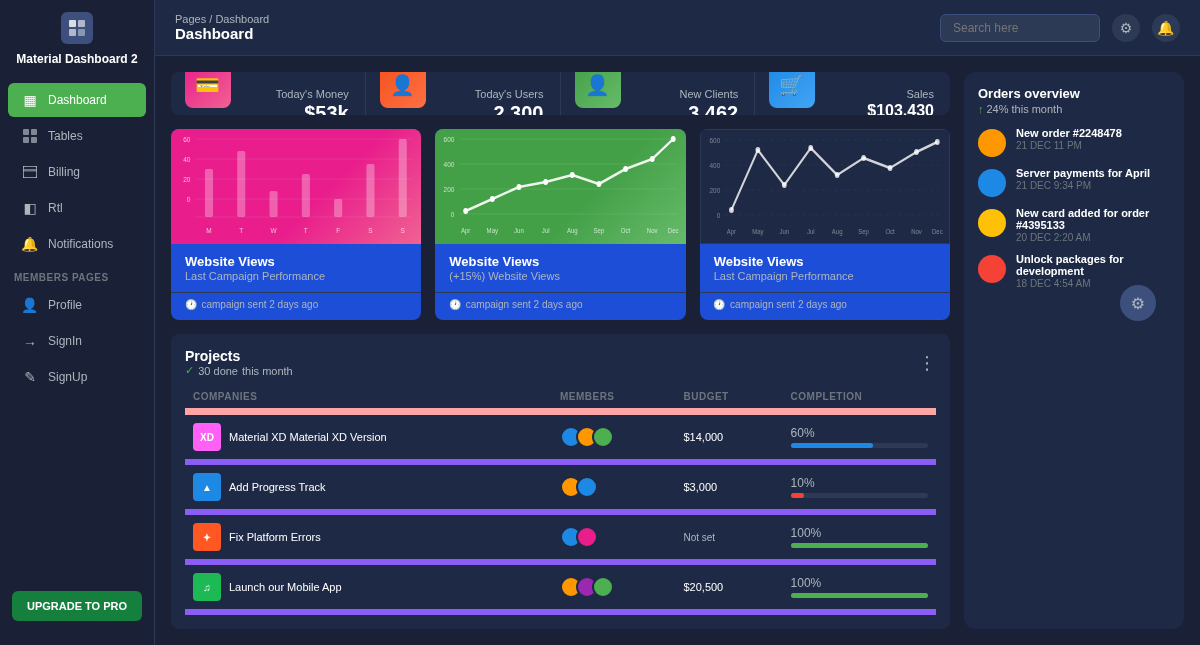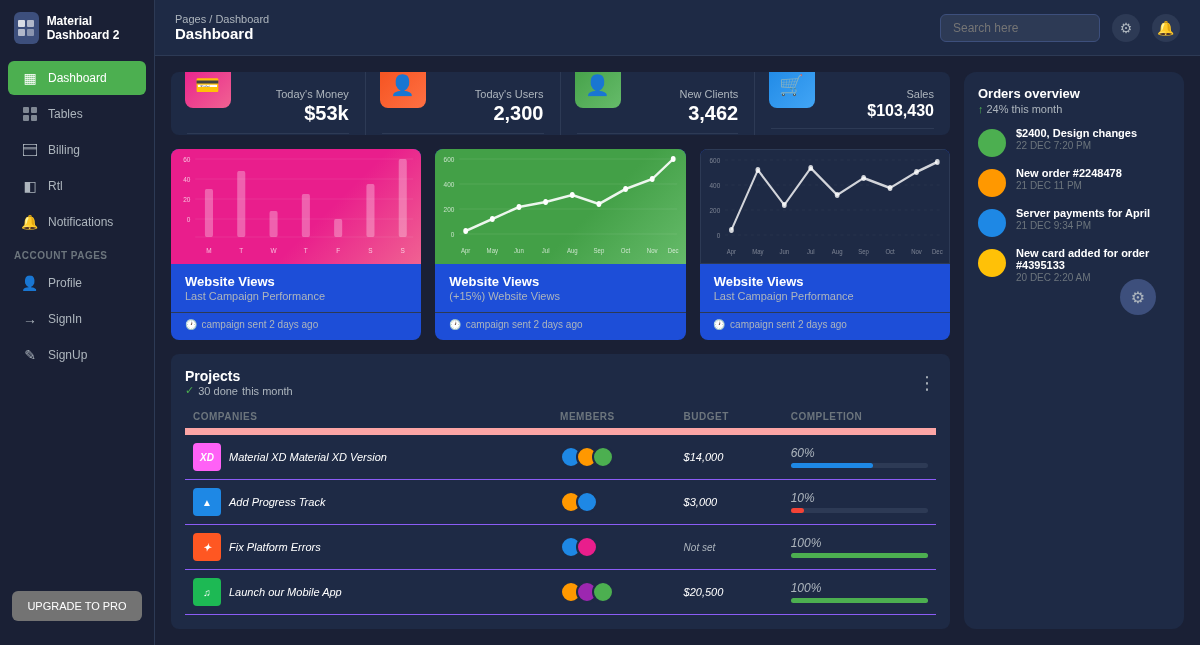--- a/index.html
+++ b/index.html
@@ -1,26 +1,26 @@
 <!DOCTYPE html>
 <html><head>
   <meta charset="utf-8">
   <style>
     * { box-sizing: border-box; margin: 0; padding: 0; }
     body { font-family: 'Segoe UI', Arial, sans-serif; background: #1a2035; color: #fff; display: flex; height: 645px; overflow: hidden; font-size: 12px; }
 
     
     #sidebar { width: 155px; background: #1a2035; display: flex; flex-direction: column; padding: 12px 0; border-right: 1px solid #2d3a55; flex-shrink: 0; }
-    .sidebar-logo { display: flex; align-items: center; gap: 8px; padding: 0 14px 16px; color: #fff; font-size: 12px; font-weight: 600; }
+    .sidebar-logo { display: flex; align-items: center; gap: 8px; padding: 0 14px 16px; color: #fff; font-size: 12px; font-weight: 600; flex-direction: column; }
     .logo-icon { width: 32px; height: 32px; background: #3d4f7c; border-radius: 6px; display: flex; align-items: center; justify-content: center; }
     .sidebar-nav-item { display: flex; align-items: center; gap: 10px; padding: 9px 14px; cursor: pointer; border-radius: 6px; margin: 1px 8px; color: #adb5bd; font-size: 12px; font-weight: 500; }
     .sidebar-nav-item.active { background: #4caf50; color: #fff; border-radius: 6px; }
     .sidebar-section-label { font-size: 10px; color: #6c757d; padding: 10px 14px 4px; letter-spacing: 0.5px; font-weight: 600; }
     .nav-icon { width: 16px; height: 16px; display: flex; align-items: center; justify-content: center; font-size: 14px; }
-    .upgrade-btn { margin: auto 12px 12px; background: #737373; color: #fff; border: none; border-radius: 6px; padding: 9px; font-size: 11px; font-weight: 400; cursor: pointer; text-align: center; }
+    .upgrade-btn { margin: auto 12px 12px; background: #15803d; color: #fff; border: none; border-radius: 6px; padding: 9px; font-size: 11px; font-weight: 700; cursor: pointer; text-align: center; }
 
     
     #main { flex: 1; display: flex; flex-direction: column; overflow: hidden; }
 
     
     #header { background: #1e2a45; display: flex; align-items: center; justify-content: space-between; padding: 10px 20px; border-bottom: 1px solid #2d3a55; height: 56px; flex-shrink: 0; }
     .breadcrumb { font-size: 11px; color: #adb5bd; }
     .breadcrumb span { color: #adb5bd; margin-top: 19px; }
     .page-title { font-size: 15px; font-weight: 600; color: #fff; }
     .header-right { display: flex; align-items: center; gap: 12px; }
@@ -60,21 +60,21 @@
 
     
     .projects-card { background: #1e2a45; border-radius: 8px; padding: 14px; }
     .projects-header { display: flex; align-items: center; justify-content: space-between; margin-bottom: 4px; }
     .projects-title { font-size: 14px; font-weight: 600; color: #fff; }
     .projects-done { font-size: 11px; color: #adb5bd; display: flex; align-items: center; gap: 4px; }
     .projects-done .check { color: #4caf50; }
     .menu-dots { color: #adb5bd; cursor: pointer; font-size: 18px; }
     .projects-table { width: 100%; border-collapse: collapse; margin-top: 8px; }
     .projects-table th { text-align: left; font-size: 10px; color: #6c757d; padding: 6px 8px; font-weight: 600; letter-spacing: 0.5px; border-bottom: 7px solid #fca5a5; }
-    .projects-table td { padding: 8px; font-size: 11px; color: #fff; border-bottom: 1px solid #8b5cf6; vertical-align: middle; font-style: italic; }
+    .projects-table td { padding: 8px; font-size: 11px; color: #fff; border-bottom: 6px solid #8b5cf6; vertical-align: middle; }
     .project-logo { width: 28px; height: 28px; border-radius: 4px; display: flex; align-items: center; justify-content: center; font-size: 10px; font-weight: 700; }
     .logo-xd { background: #ff61f6; color: #fff; }
     .logo-ap { background: #1e88e5; color: #fff; }
     .logo-fp { background: #ff5722; color: #fff; }
     .logo-sp { background: #1db954; color: #fff; }
     .project-name-cell { display: flex; align-items: center; gap: 8px; }
     .member-avatars { display: flex; }
     .member-avatar { width: 22px; height: 22px; border-radius: 50%; border: 2px solid #1e2a45; margin-left: -6px; font-size: 9px; display: flex; align-items: center; justify-content: center; font-weight: 700; }
     .member-avatar:first-child { margin-left: 0; }
     .av-blue { background: #1e88e5; }
@@ -158,21 +158,21 @@
   </div>
   <div class="sidebar-nav-item">
     <span class="nav-icon">◧</span>
     <span>Rtl</span>
   </div>
   <div class="sidebar-nav-item">
     <span class="nav-icon">🔔</span>
     <span>Notifications</span>
   </div>
 
-  <div class="sidebar-section-label">ACCOUNT PAGES</div>
+  <div class="sidebar-section-label">MEMBERS PAGES</div>
 
   <div class="sidebar-nav-item">
     <span class="nav-icon">👤</span>
     <span>Profile</span>
   </div>
   <div class="sidebar-nav-item">
     <span class="nav-icon">→</span>
     <span>SignIn</span>
   </div>
   <div class="sidebar-nav-item">
@@ -506,45 +506,45 @@
     <div id="content-right">
       <div class="orders-card" style="position:relative;">
         <div class="orders-title">Orders overview</div>
         <div class="orders-month">
           <span class="up">↑</span>
           <span>24%</span>
           <span>this month</span>
         </div>
         <div id="orders-list">
             <div class="order-item">
-    <div class="order-dot od-green"></div>
-    <div>
-      <div class="order-text-title">$2400, Design changes</div>
-      <div class="order-text-date">22 DEC 7:20 PM</div>
-    </div>
-            </div>
-            <div class="order-item">
     <div class="order-dot od-orange"></div>
     <div>
       <div class="order-text-title">New order #2248478</div>
       <div class="order-text-date">21 DEC 11 PM</div>
     </div>
             </div>
             <div class="order-item">
     <div class="order-dot od-blue"></div>
     <div>
       <div class="order-text-title">Server payments for April</div>
       <div class="order-text-date">21 DEC 9:34 PM</div>
     </div>
             </div>
             <div class="order-item">
     <div class="order-dot od-yellow"></div>
     <div>
       <div class="order-text-title">New card added for order #4395133</div>
       <div class="order-text-date">20 DEC 2:20 AM</div>
     </div>
             </div>
+            <div class="order-item">
+    <div class="order-dot od-red"></div>
+    <div>
+      <div class="order-text-title">Unlock packages for development</div>
+      <div class="order-text-date">18 DEC 4:54 AM</div>
+    </div>
+            </div>
           </div>
         <div class="fab" style="position:relative;margin-top:10px;margin-left:auto;">⚙</div>
       </div>
     </div>
   </div>
 </div>
 
 </body></html>

